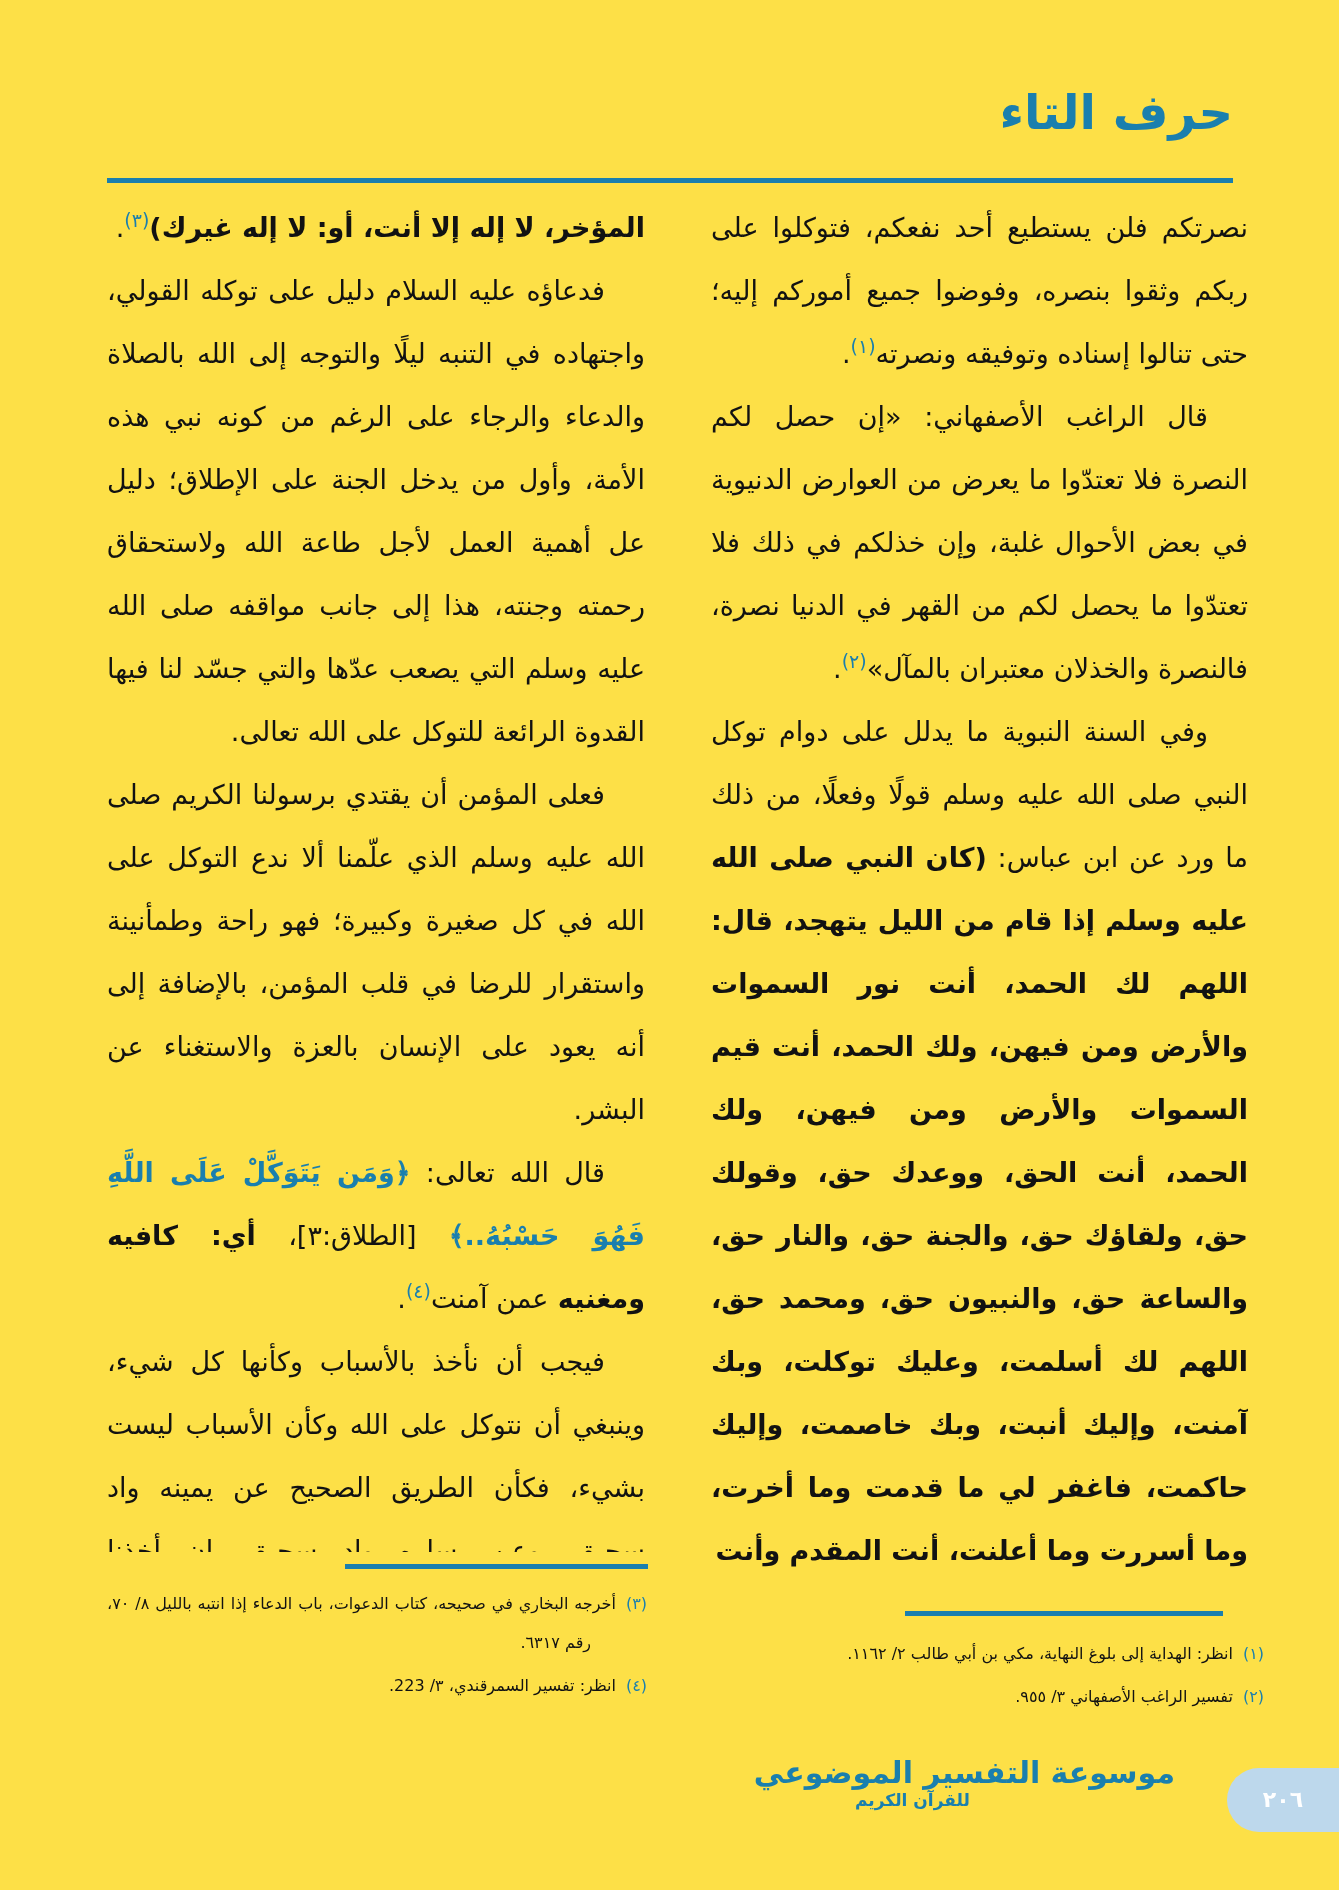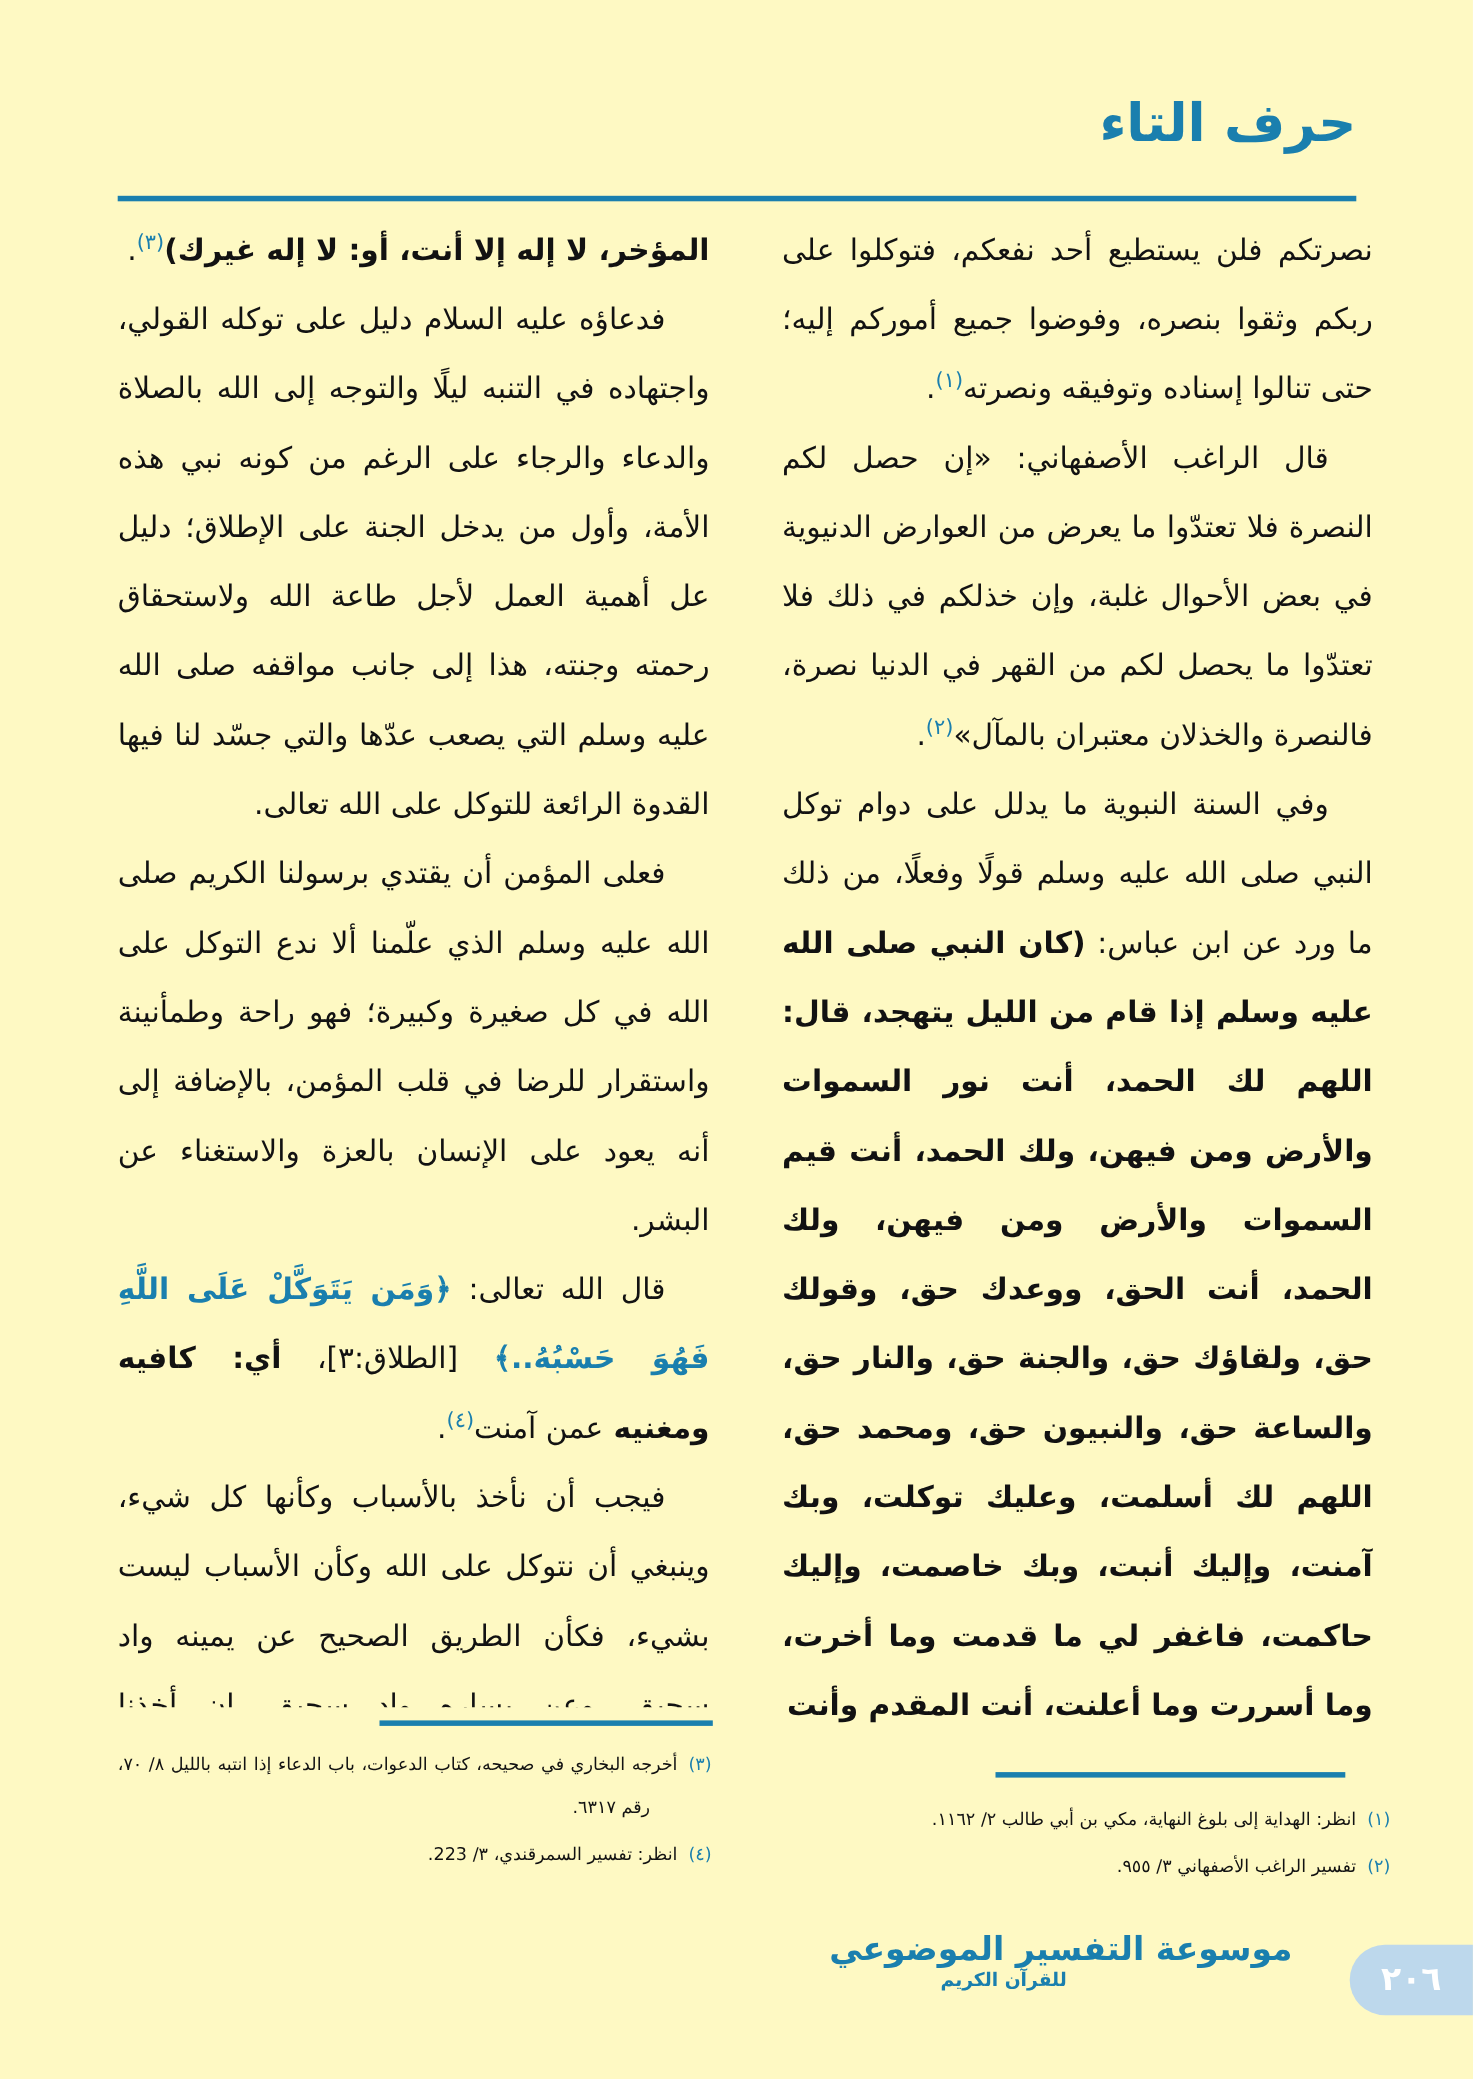--- a/index.html
+++ b/index.html
@@ -9,21 +9,21 @@
   }
   html,body{margin:0;padding:0;}
   body{
     font-family:"DejaVu Sans", sans-serif;
     background:#ffffff;
   }
   .page{
     position:relative;
     width:1339px;
     height:1890px;
-    background:#fef9c3;
+    background:#fde047;
     overflow:hidden;
     direction:rtl;
     color:var(--ink);
   }
   .chapter-title{
     position:absolute;
     top:84px;
     right:106px;
     font-size:48px;
     font-weight:bold;
@@ -106,21 +106,21 @@
   }
   .page-badge{
     position:absolute;
     top:1768px;
     right:0;
     width:112px;
     height:64px;
     background:var(--badge);
     border-radius:34px 0 0 34px;
     color:#ffffff;
-    font-size:30px;
+    font-size:22px;
     font-weight:bold;
     line-height:64px;
     text-align:center;
     letter-spacing:6px;
   }
 </style>
 </head>
 <body>
 
 <div class="page">

